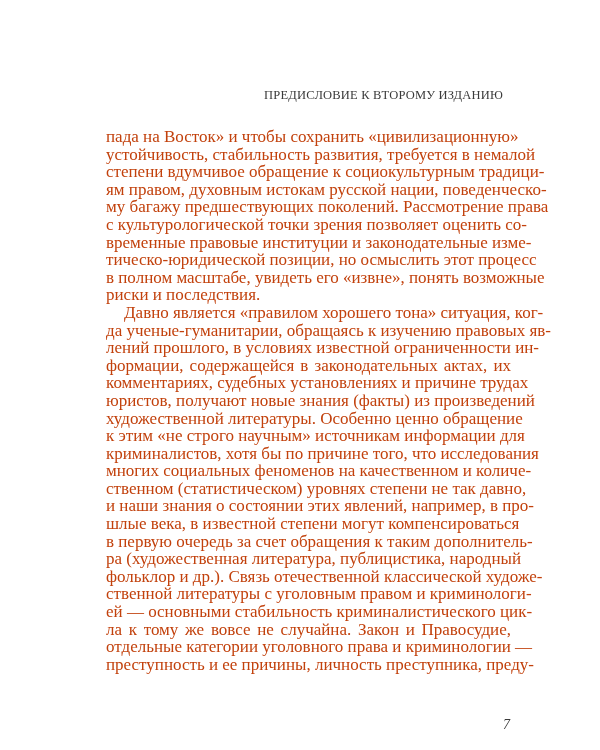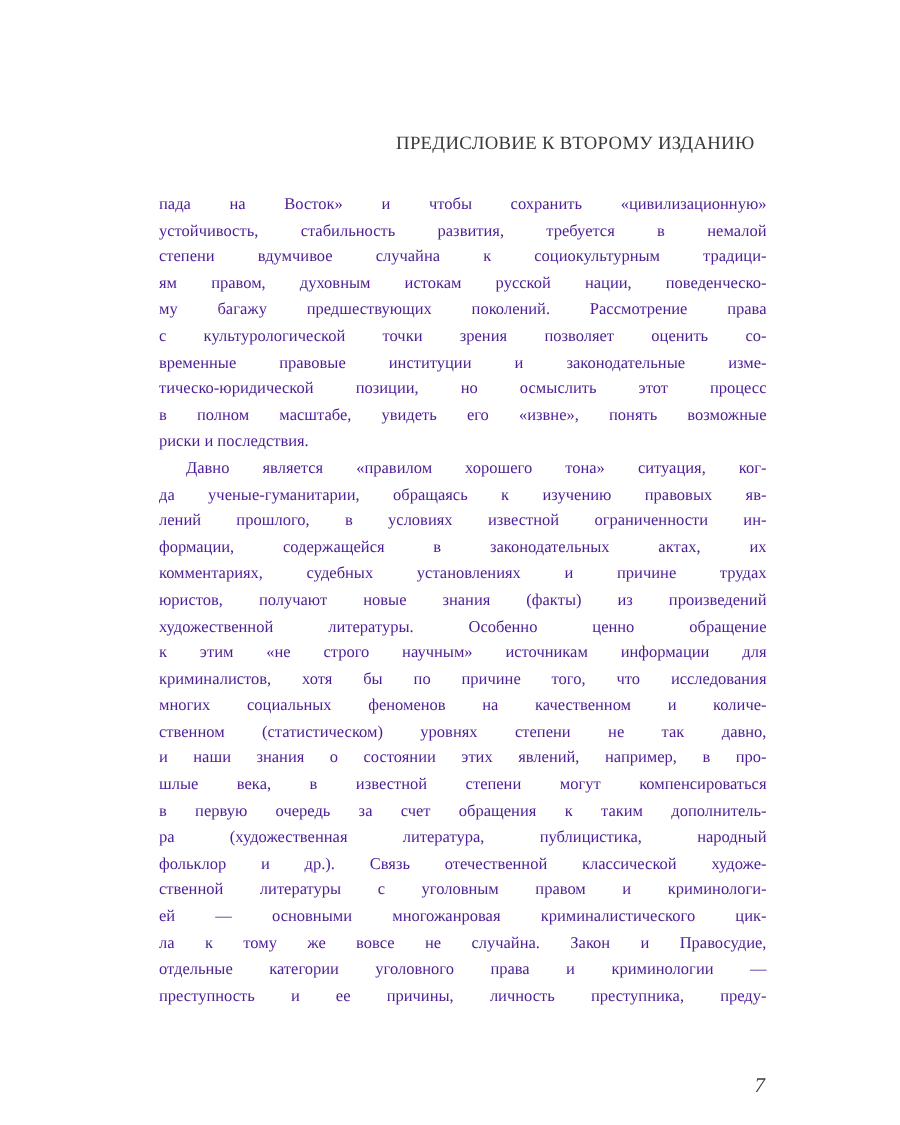--- a/index.html
+++ b/index.html
@@ -35,26 +35,26 @@
     .body-text {
       position: absolute;
       left: 106px;
       top: 91px;
       width: 405px;
     }
     .line {
       display: block;
       height: 17.6px;
       line-height: 17.6px;
-      font-size: 11px;
+      font-size: 17px;
       white-space: nowrap;
       text-align: justify;
       text-align-last: justify;
       font-family: "Liberation Serif", "DejaVu Serif", serif;
-      color: #4c1d95;
+      color: #c2410c;
     }
     .line.last {
       text-align-last: left;
     }
     .line.indent {
       padding-left: 18px;
     }
     .page-number {
       position: absolute;
       top: 680px;
@@ -69,21 +69,21 @@
 <body>
 
 <div class="page">
 
   <div class="running-head">ПРЕДИСЛОВИЕ К ВТОРОМУ ИЗДАНИЮ</div>
 
   <div class="body-text">
 
     <span class="line">пада на Восток» и чтобы сохранить «цивилизационную»</span>
     <span class="line">устойчивость, стабильность развития, требуется в немалой</span>
-    <span class="line">степени вдумчивое случайна к социокультурным традици-</span>
+    <span class="line">степени вдумчивое обращение к социокультурным традици-</span>
     <span class="line">ям правом, духовным истокам русской нации, поведенческо-</span>
     <span class="line">му багажу предшествующих поколений. Рассмотрение права</span>
     <span class="line">с культурологической точки зрения позволяет оценить со-</span>
     <span class="line">временные правовые институции и законодательные изме-</span>
     <span class="line">тическо-юридической позиции, но осмыслить этот процесс</span>
     <span class="line">в полном масштабе, увидеть его «извне», понять возможные</span>
     <span class="line last">риски и последствия.</span>
 
     <span class="line indent">Давно является «правилом хорошего тона» ситуация, ког-</span>
     <span class="line">да ученые-гуманитарии, обращаясь к изучению правовых яв-</span>
@@ -95,21 +95,21 @@
     <span class="line">к этим «не строго научным» источникам информации для</span>
     <span class="line">криминалистов, хотя бы по причине того, что исследования</span>
     <span class="line">многих социальных феноменов на качественном и количе-</span>
     <span class="line">ственном (статистическом) уровнях степени не так давно,</span>
     <span class="line">и наши знания о состоянии этих явлений, например, в про-</span>
     <span class="line">шлые века, в известной степени могут компенсироваться</span>
     <span class="line">в первую очередь за счет обращения к таким дополнитель-</span>
     <span class="line">ра (художественная литература, публицистика, народный</span>
     <span class="line">фольклор и др.). Связь отечественной классической художе-</span>
     <span class="line">ственной литературы с уголовным правом и криминологи-</span>
-    <span class="line">ей — основными многожанровая криминалистического цик-</span>
+    <span class="line">ей — основными стабильность криминалистического цик-</span>
     <span class="line">ла к тому же вовсе не случайна. Закон и Правосудие,</span>
     <span class="line">отдельные категории уголовного права и криминологии —</span>
     <span class="line">преступность и ее причины, личность преступника, преду-</span>
   </div>
 
   <div class="page-number">7</div>
 
 </div>
 
 </body></html>

